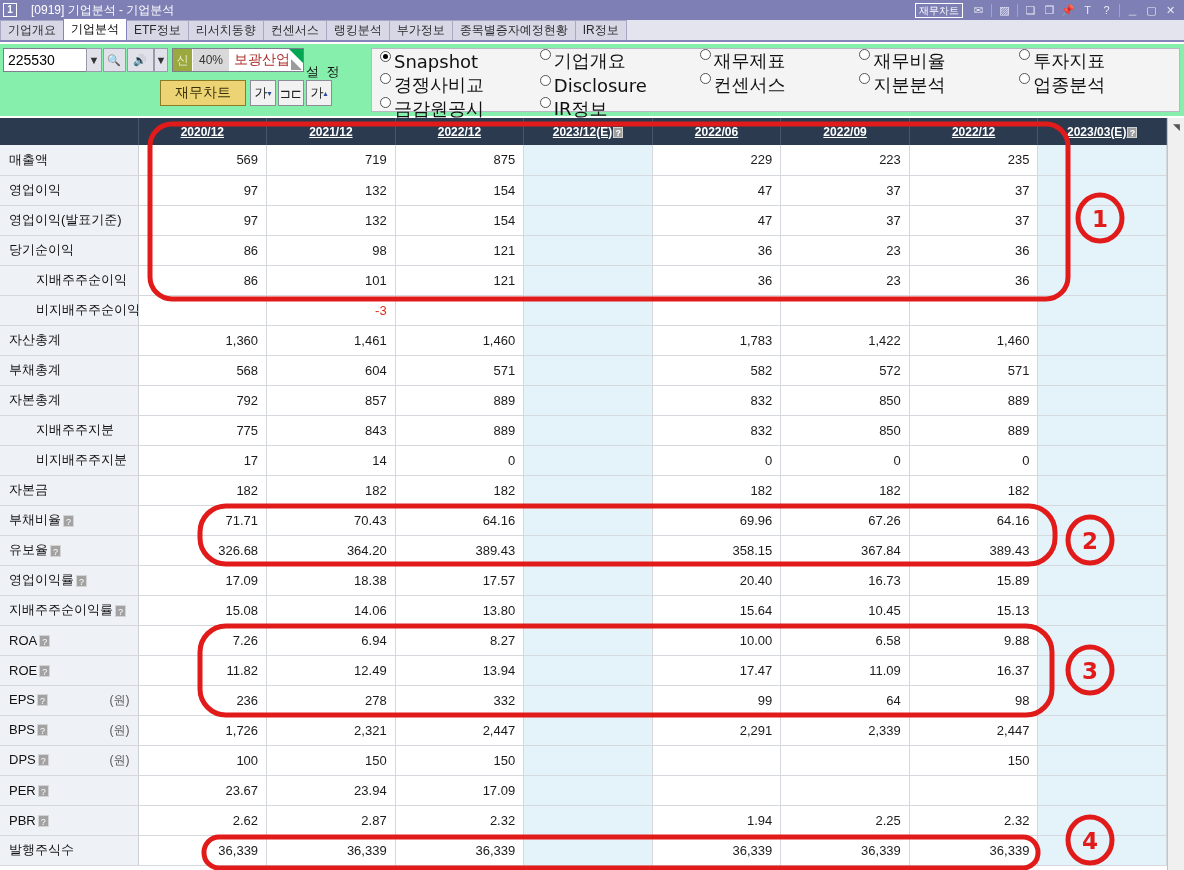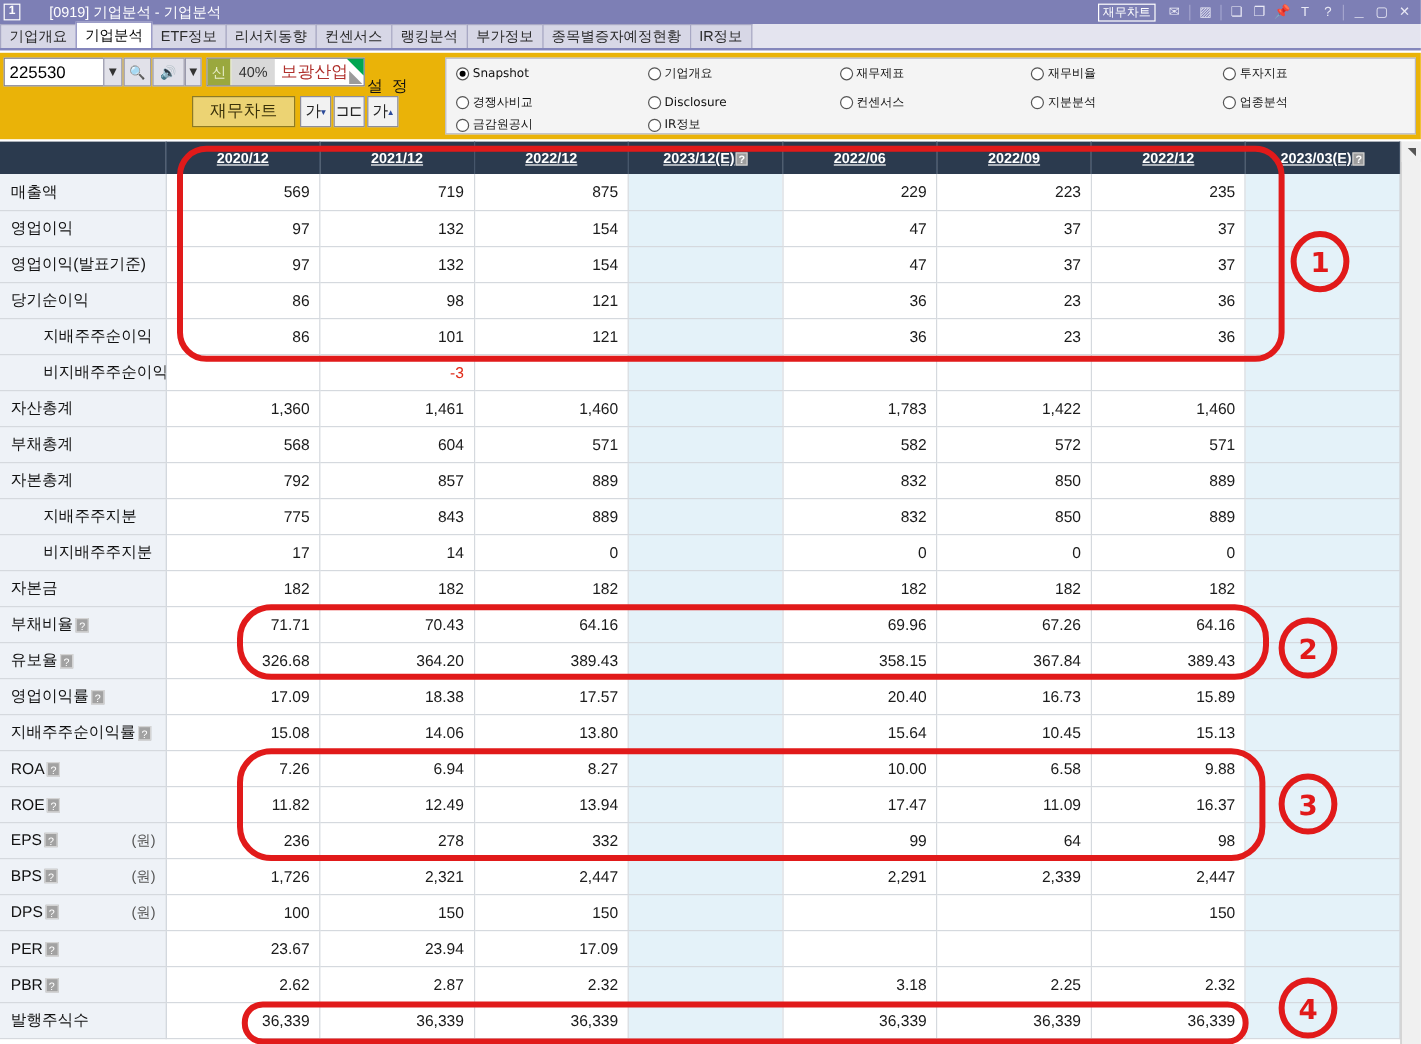--- a/index.html
+++ b/index.html
@@ -18,21 +18,21 @@
     display: flex; align-items: center;
     color: #ffffff;
   }
   .tb-num {
     width: 14px; height: 14px; margin-left: 3px;
     border: 1px solid #ffffff; background: #7d7fb5;
     font-size: 10px; line-height: 12px; text-align: center;
     color: #ffffff; font-weight: bold;
   }
   .tb-title {
-    font-size: 12px; margin-left: 24px; color: #ffffff;
+    font-size: 12px; margin-left: 14px; color: #ffffff;
     white-space: nowrap;
   }
   .tb-right {
     margin-left: auto; display: flex; align-items: center; height: 20px;
     padding-right: 4px;
   }
   .tb-chip {
     border: 1px solid #ffffff; color: #ffffff; font-size: 10px;
     padding: 0 3px; height: 15px; line-height: 14px; margin-right: 6px;
     white-space: nowrap;
@@ -59,21 +59,21 @@
   }
   .tab.active {
     background: #ffffff; color: #000000;
     border-color: #8486bb; height: 22px; line-height: 21px;
     position: relative; z-index: 2; margin-top: 36px;
   }
 
   
   #toolbar {
     position: absolute; left: 0; top: 44px; width: 1184px; height: 72px;
-    background: #eab308;
+    background: #86efac;
   }
   #codebox {
     position: absolute; left: 3px; top: 4px; width: 84px; height: 24px;
     background: #ffffff; border: 1px solid #7e7e90;
     font-size: 14px; color: #000; line-height: 22px; padding-left: 4px;
   }
   .tbtn {
     position: absolute; top: 4px; height: 24px;
     background: #e1e1e9; border: 1px solid #9a9aad;
     display: flex; align-items: center; justify-content: center;
@@ -140,22 +140,22 @@
   #radiopanel {
     position: absolute; left: 371px; top: 4px; width: 809px; height: 64px;
     background: #f4f4f4; border: 1px solid #b8b8c2;
     display: grid;
     grid-template-columns: repeat(5, 1fr);
     grid-template-rows: 1fr 1fr;
     align-items: center;
     padding-left: 8px;
   }
   .radio {
-    display: flex; align-items: center;
-    font-size: 10px; color: #111; white-space: nowrap;
+    display: flex; 
+    font-size: 18px; color: #111; white-space: nowrap;
     font-family: "DejaVu Sans", "Liberation Sans", sans-serif;
   }
   .rdot {
     width: 11px; height: 11px; border-radius: 50%;
     border: 1px solid #555; background: #fff;
     margin-right: 3px; flex: none;
     display: flex; align-items: center; justify-content: center;
   }
   .radio.sel .rdot::after {
     content: ""; width: 5px; height: 5px; border-radius: 50%; background: #000;
@@ -607,21 +607,21 @@
           <td></td>
           <td></td>
           <td class="est"></td>
         </tr>
         <tr>
           <td class="lbl"><span>PBR</span><span class="qmark-row">?</span></td>
           <td>2.62</td>
           <td>2.87</td>
           <td>2.32</td>
           <td class="est"></td>
-          <td>3.18</td>
+          <td>1.94</td>
           <td>2.25</td>
           <td>2.32</td>
           <td class="est"></td>
         </tr>
         <tr>
           <td class="lbl"><span>발행주식수</span></td>
           <td>36,339</td>
           <td>36,339</td>
           <td>36,339</td>
           <td class="est"></td>

